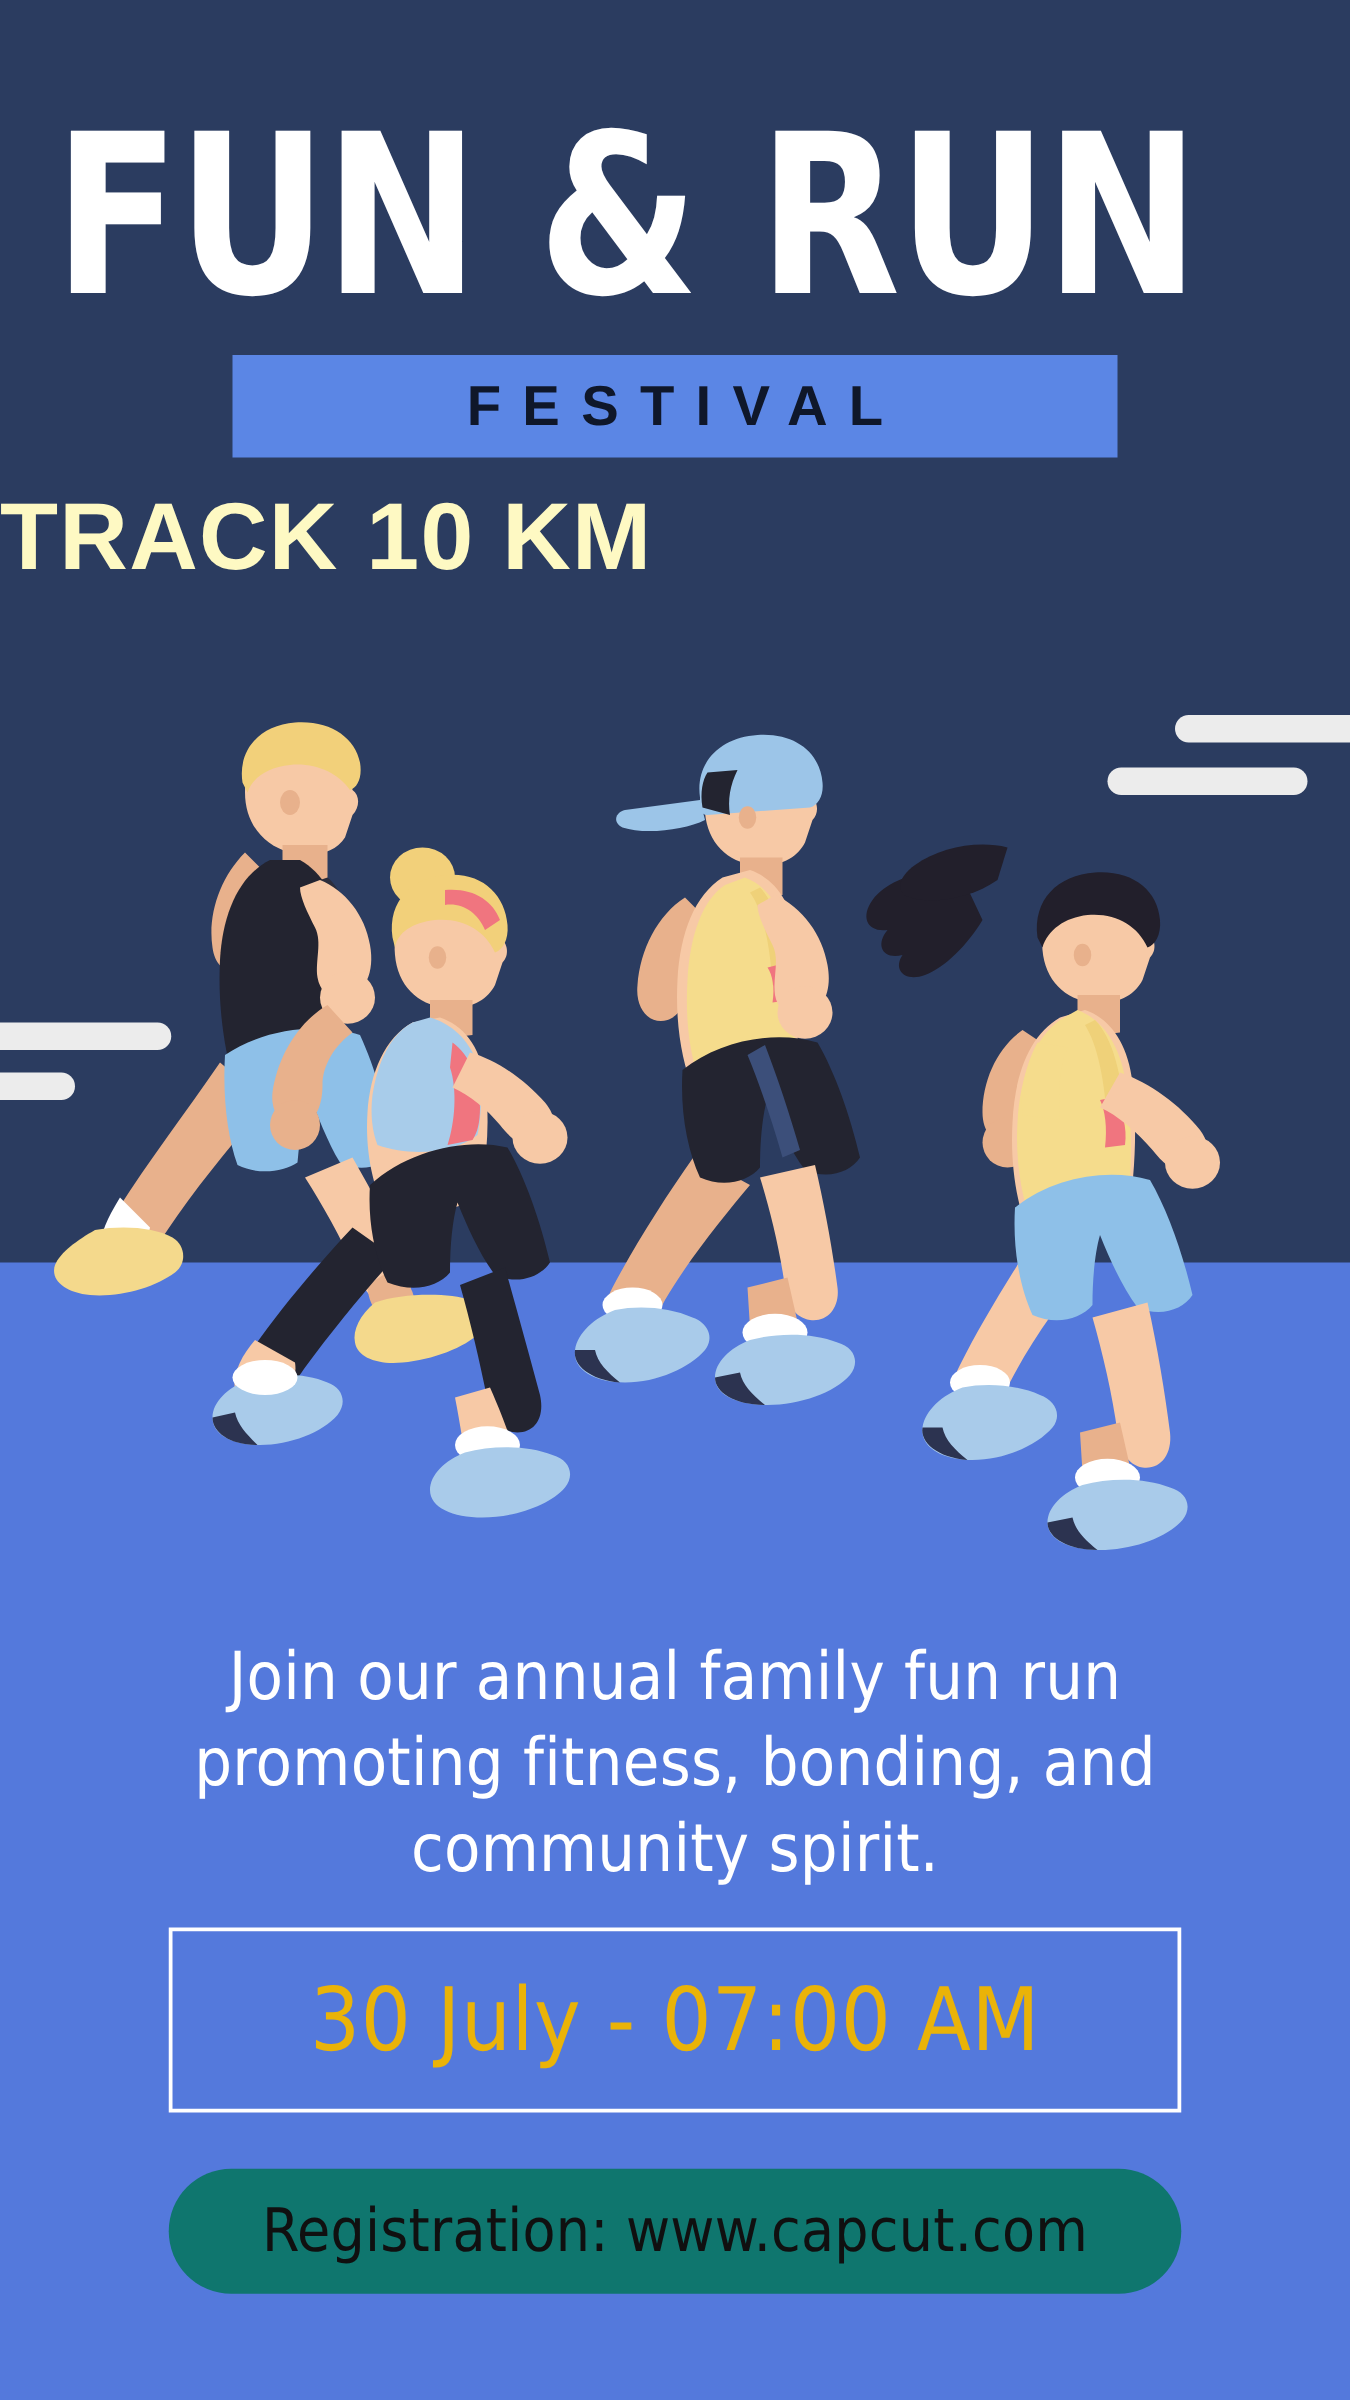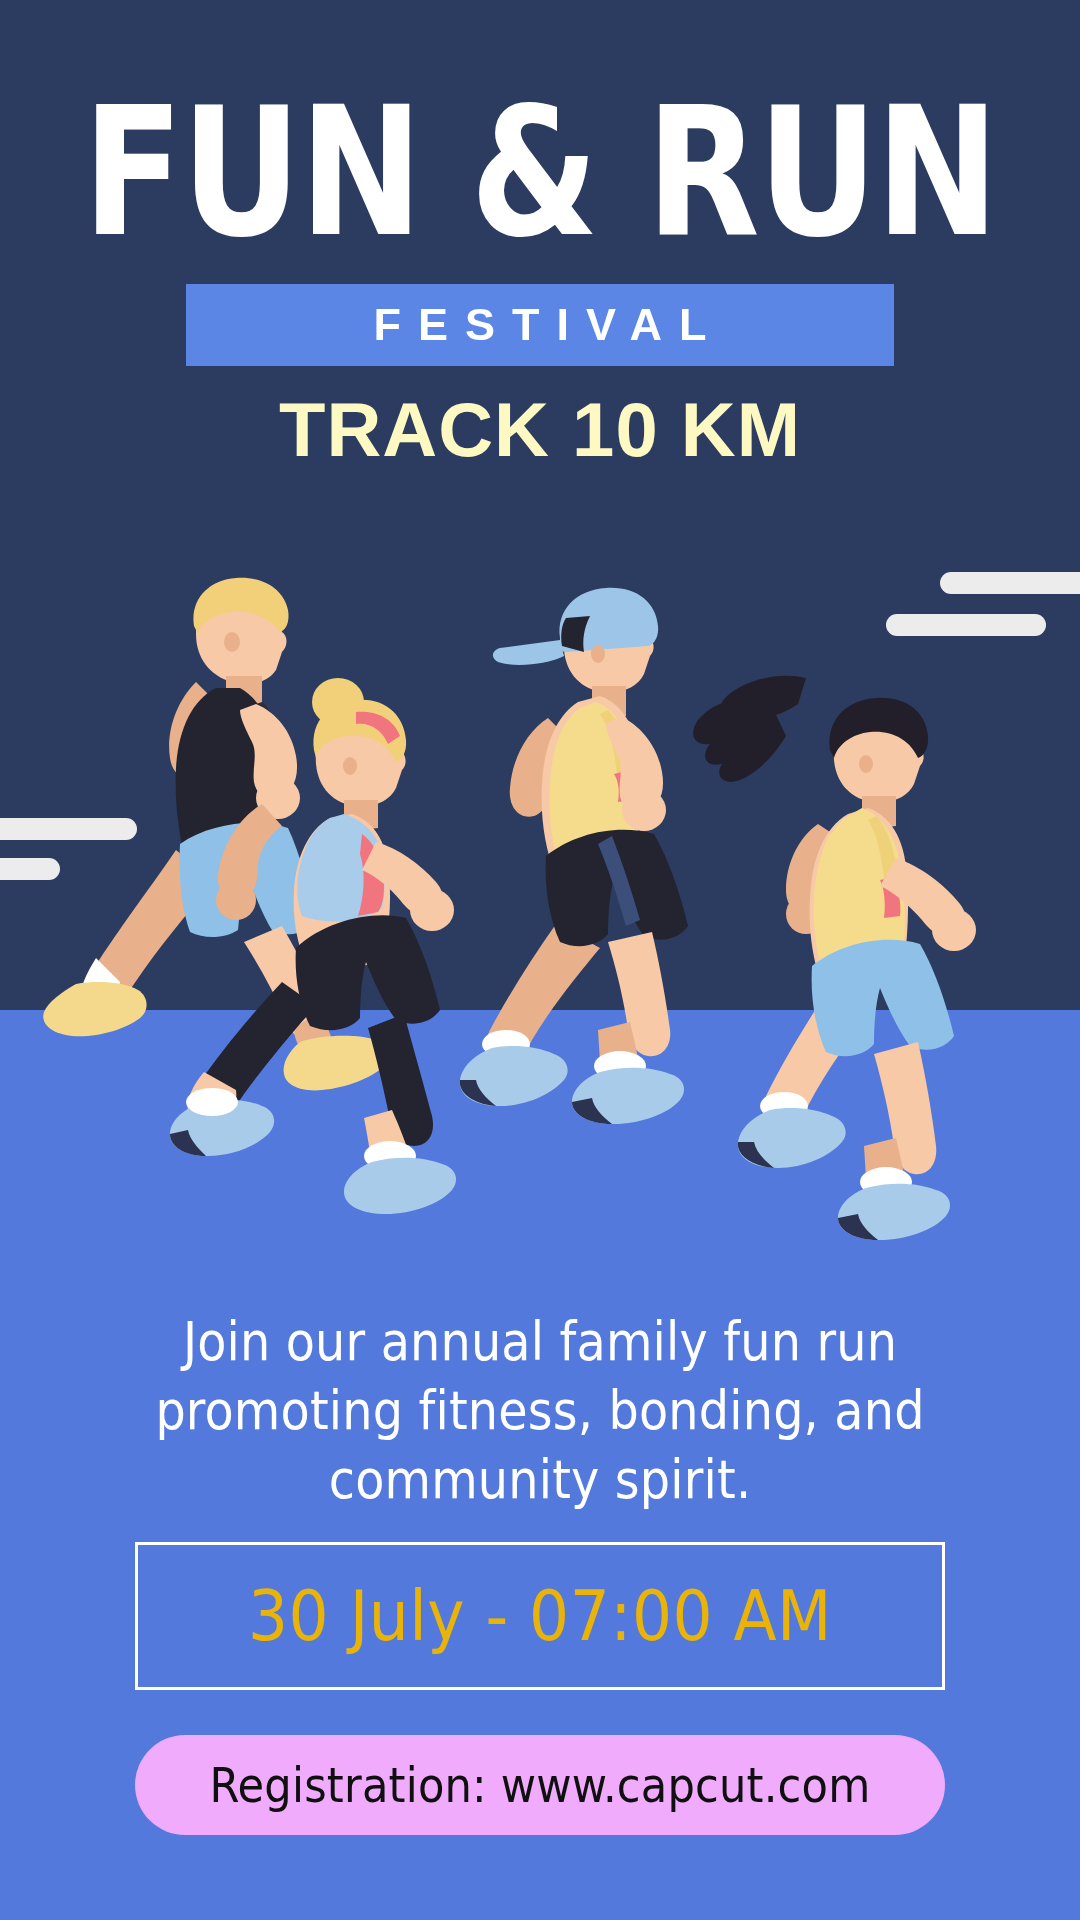--- a/index.html
+++ b/index.html
@@ -24,21 +24,20 @@
     background:#2B3C60;
   }
   .bg-bottom{
     position:absolute; left:0; top:1010px; width:1080px; height:910px;
     background:#5479DC;
   }
 
   
   .headline-block{
     position:absolute; left:0; top:0; width:1080px;
-    text-align:center;
   }
 
   .title{
     margin-top:98px;
     color:#FFFFFF;
     font-family:"Liberation Sans Narrow","DejaVu Sans Condensed","Liberation Sans", sans-serif;
     font-weight:700;
     font-size:178px;
     line-height:0.84;
     letter-spacing:-2px;
@@ -50,21 +49,21 @@
   .festival-band{
     width:708px;
     height:82px;
     margin:36px auto 0 auto;
     background:#5B86E5;
     display:flex;
     align-items:center;
     justify-content:center;
   }
   .festival-band span{
-    color:#ffffff;
+    color:#0f172a;
     font-size:45px;
     font-weight:700;
     letter-spacing:17px;
     text-indent:17px;
     line-height:1;
   }
 
   .subtitle{
     margin-top:26px;
     color:#fef9c3;
@@ -123,21 +122,21 @@
     font-size:70px;
     font-weight:400;
     letter-spacing:0.5px;
     line-height:1;
   }
 
   .reg-pill{
     position:absolute;
     left:135px; top:1735px;
     width:810px; height:100px;
-    background:#f0abfc;
+    background:#0f766e;
     border-radius:50px;
     display:flex; align-items:center; justify-content:center;
   }
   .reg-pill span{
     color:#101010;
     font-family:"Liberation Sans Narrow","DejaVu Sans Condensed","Liberation Sans", sans-serif;
     font-size:48px;
     font-weight:400;
     letter-spacing:0.2px;
     line-height:1;

